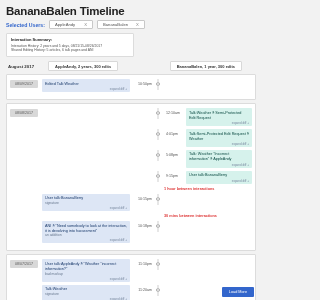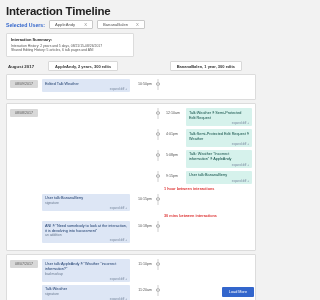--- a/index.html
+++ b/index.html
@@ -85,21 +85,21 @@
     background: #3366cc; color: #fff; font-size: 3.8px;
     padding: 3px 7px; border-radius: 1px; border: none;
     position: absolute; right: 8px; bottom: 3px;
   }
 </style>
 </head>
 <body>
 
 <div class="page">
 
-  <div class="title">Interaction Timeline</div>
+  <div class="title">BananaBalen Timeline</div>
 
   <div class="sel-row">
     <span class="sel-label">Selected Users:</span>
     <div class="chip">
       <span>AppleAndy</span>
       <span class="x">X</span>
     </div>
     <div class="chip">
       <span>BananaBalen</span>
       <span class="x">X</span>

